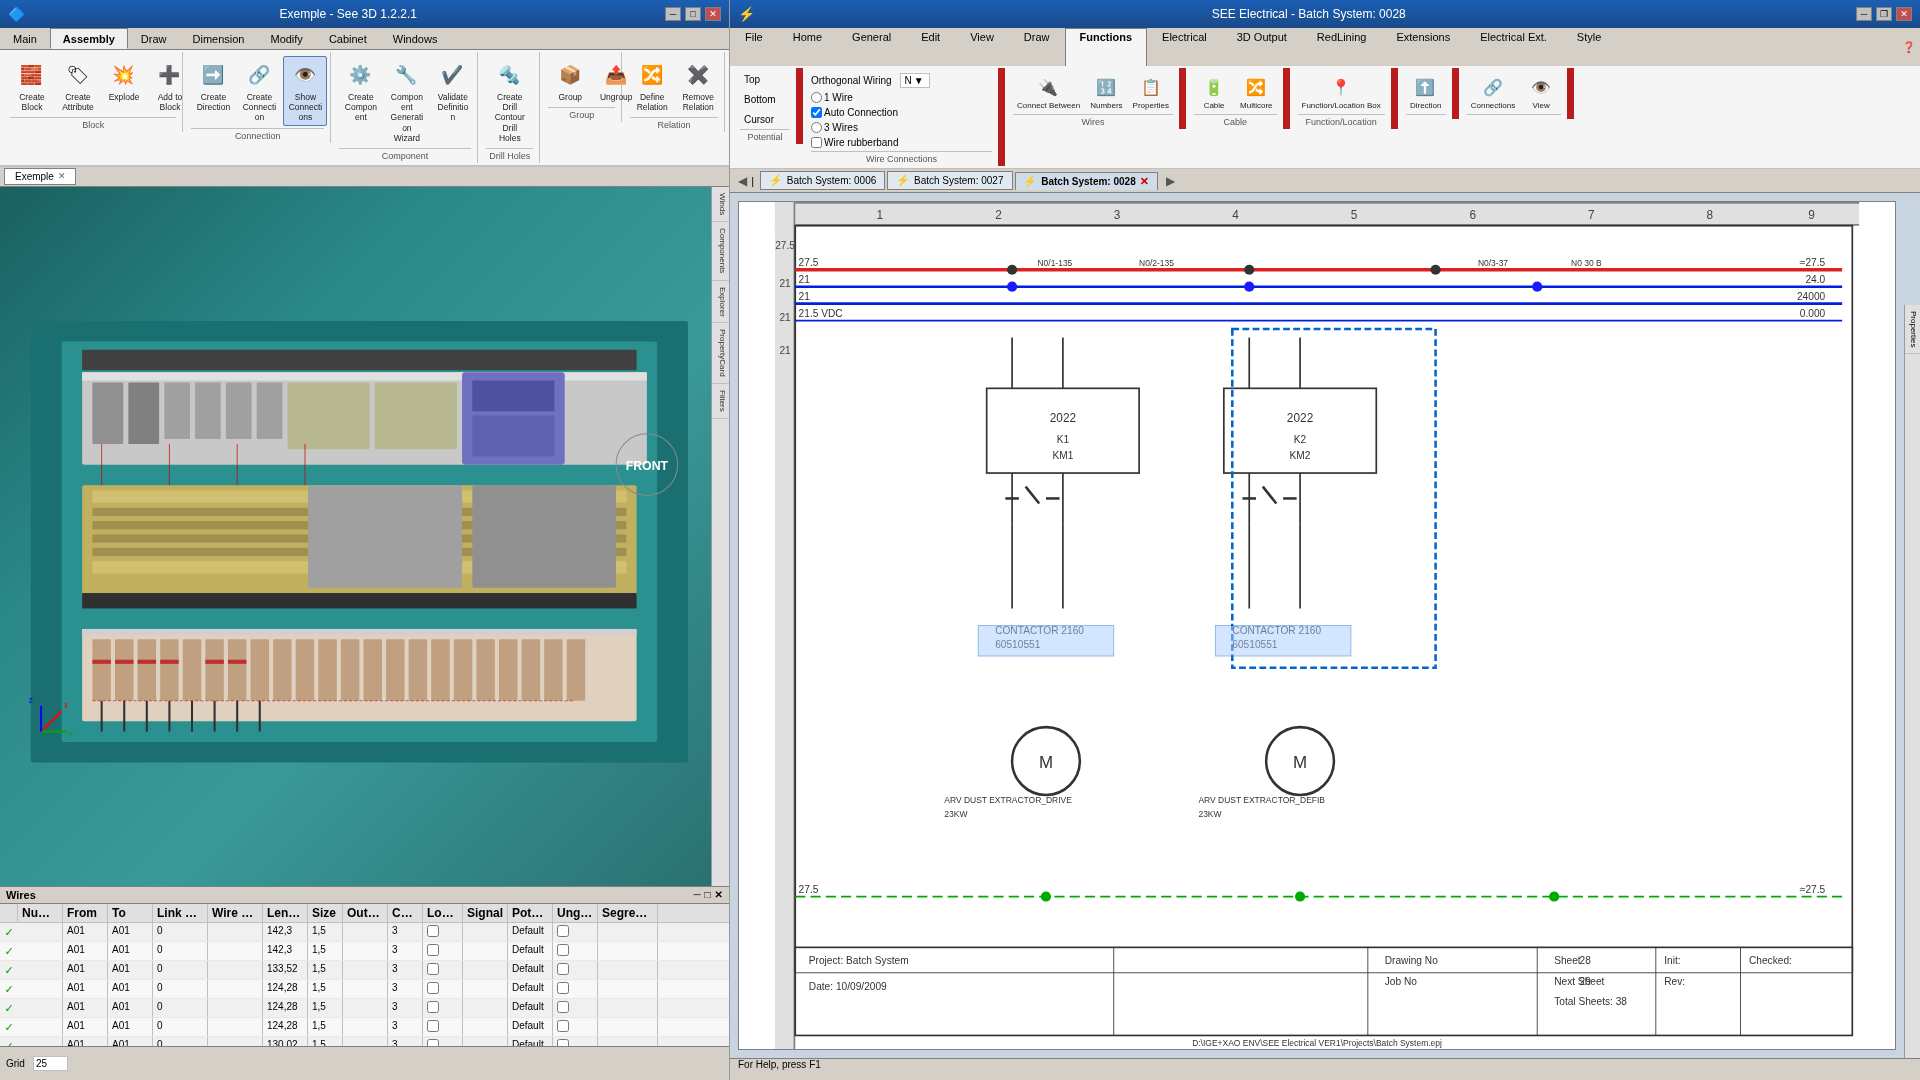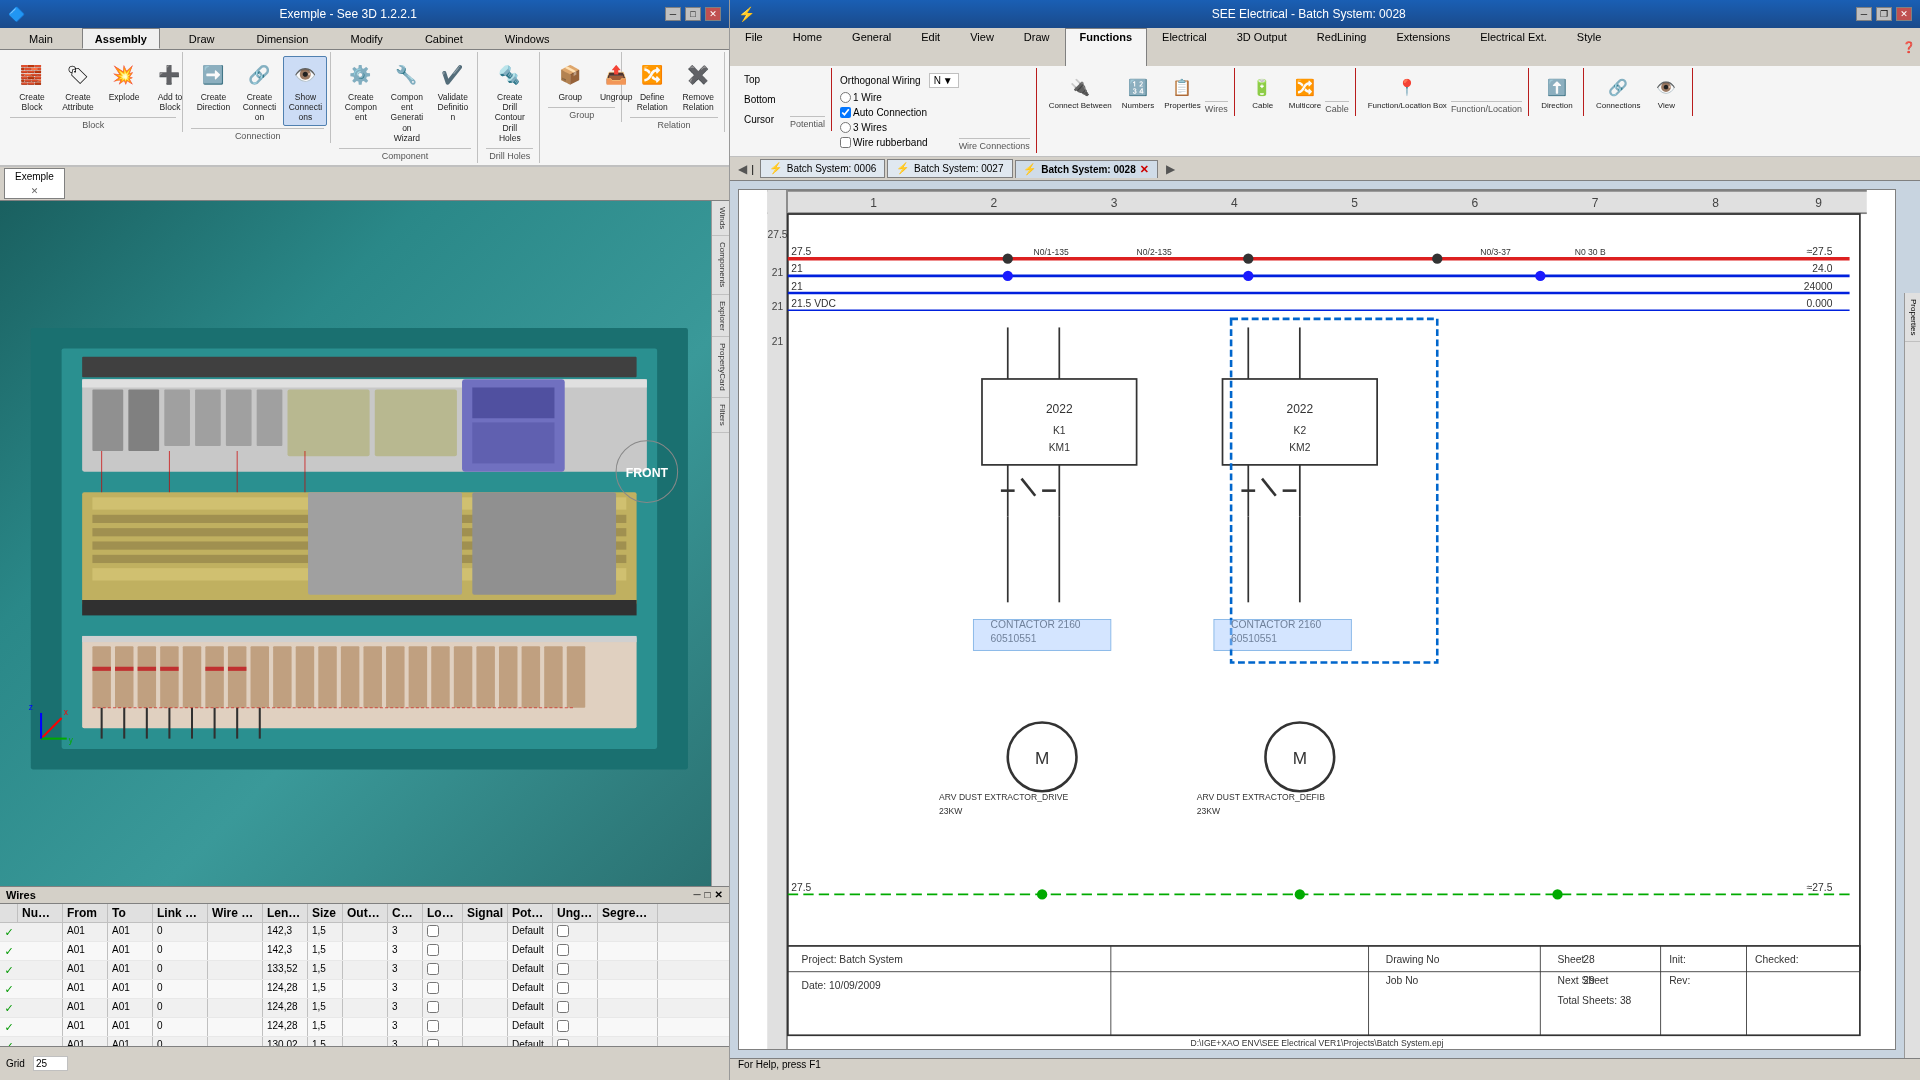--- a/index.html
+++ b/index.html
@@ -9,21 +9,21 @@
     .left-panel { position: absolute; left: 0; top: 0; width: 730px; height: 1080px; background: #f0f0f0; border-right: 1px solid #999; display: flex; flex-direction: column; }
 
     
     .title-bar-left { background: linear-gradient(to bottom, #1a5fb4, #1a4a8a); color: white; height: 28px; display: flex; align-items: center; padding: 0 8px; font-size: 12px; }
     .title-bar-left .title-text { flex: 1; text-align: center; }
     .title-bar-controls { display: flex; gap: 4px; }
     .title-btn { width: 16px; height: 14px; background: #c0c0c0; border: 1px solid #808080; font-size: 9px; display: flex; align-items: center; justify-content: center; cursor: pointer; color: #000; }
 
     
     .app-tabs-left { background: #d4d0c8; display: flex; height: 22px; border-bottom: 1px solid #808080; }
-    .app-tab { padding: 2px 12px; font-size: 11px; cursor: pointer; border: 1px solid transparent; display: flex; align-items: center; margin-left: 16px; }
+    .app-tab { padding: 2px 12px; font-size: 11px; cursor: pointer; border: 1px solid transparent; display: flex; align-items: center; }
     .app-tab.active { background: #f0f0f0; border-color: #808080; border-bottom-color: #f0f0f0; font-weight: bold; }
 
     
     .ribbon { background: #f5f5f5; border-bottom: 2px solid #c0c0c0; }
     .ribbon-tab { padding: 2px 14px; font-size: 11px; cursor: pointer; border-top: 1px solid transparent; border-left: 1px solid transparent; border-right: 1px solid transparent; }
     .ribbon-tab.active { background: #f5f5f5; border-color: #808080; font-weight: bold; }
     .ribbon-content { display: flex; padding: 2px 4px; gap: 2px; min-height: 90px; align-items: flex-start; }
     .ribbon-group { display: flex; flex-direction: column; border-right: 1px solid #c0c0c0; padding: 2px 6px; min-width: 60px; }
     .ribbon-group-label { font-size: 9px; color: #555; text-align: center; margin-top: auto; padding-top: 2px; border-top: 1px solid #c0c0c0; }
     .ribbon-buttons { display: flex; gap: 2px; flex: 1; align-items: flex-start; padding: 2px 0; }
@@ -56,21 +56,21 @@
     .right-panel { position: absolute; right: 0; top: 0; width: 1190px; height: 1080px; background: #e8e8e8; display: flex; flex-direction: column; }
 
     
     .title-bar-right { background: linear-gradient(to bottom, #1a5fb4, #1a4a8a); color: white; height: 28px; display: flex; align-items: center; padding: 0 8px; font-size: 12px; }
     .title-bar-right .title-text { flex: 1; text-align: center; }
 
     
     .ribbon-right { background: #f5f5f5; border-bottom: 1px solid #c0c0c0; }
     .ribbon-tabs-right { display: flex; background: #d4d0c8; height: 38px; }
     .ribbon-right-content { display: flex; padding: 2px 4px; gap: 2px; min-height: 90px; align-items: flex-start; }
-    .rr-group { display: flex; flex-direction: row; border-right: 1px solid #b91c1c; padding: 2px 6px; }
+    .rr-group { display: flex; flex-direction: column; border-right: 7px solid #b91c1c; padding: 2px 6px; }
     .rr-group-label { font-size: 9px; color: #555; text-align: center; margin-top: auto; padding-top: 2px; border-top: 1px solid #c0c0c0; }
     .rr-btns { display: flex; flex-wrap: wrap; gap: 2px; align-items: flex-start; }
     .rr-btn { display: flex; flex-direction: column; align-items: center; cursor: pointer; padding: 2px 3px; border: 1px solid transparent; border-radius: 2px; min-width: 40px; }
     .rr-icon { font-size: 16px; width: 28px; height: 28px; display: flex; align-items: center; justify-content: center; }
     .rr-label { font-size: 8px; text-align: center; line-height: 1.2; color: #222; }
 
     
     .rr-row { display: flex; gap: 4px; align-items: center; padding: 1px 0; }
     .rr-dropdown { display: flex; align-items: center; gap: 2px; border: 1px solid #c0c0c0; background: white; padding: 1px 4px; font-size: 10px; min-width: 80px; cursor: pointer; }
     .rr-checkbox { display: flex; align-items: center; gap: 2px; font-size: 10px; }
@@ -239,21 +239,21 @@
             <div class="ribbon-label">Remove Relation</div>
           </div>
         </div>
         <div class="ribbon-group-label">Relation</div>
       </div>
 
     </div>
   </div>
 
   <div style="display:flex; background:#d4d0c8; border-bottom:1px solid #808080; padding: 1px 4px; align-items:center;">
-    <div class="doc-tab active" style="font-size:10px; background:white; border:1px solid #808080;flex-direction:column;">
+    <div class="doc-tab active" style="font-size:10px; background:white; border:1px solid #808080;">
       <span>Exemple</span>
       <span class="doc-tab-close">✕</span>
     </div>
   </div>
 
   <div class="viewport" style="flex:1; position:relative;">
     <div class="viewport-3d">
 
       <svg width="100%" height="100%" viewBox="0 0 710 480" style="position:absolute; top:0; left:0;">
 

